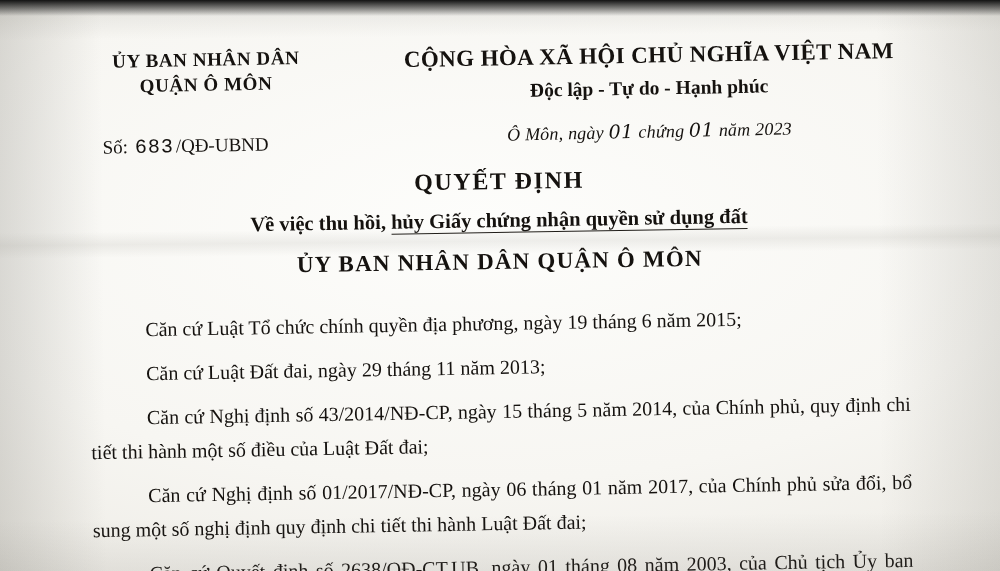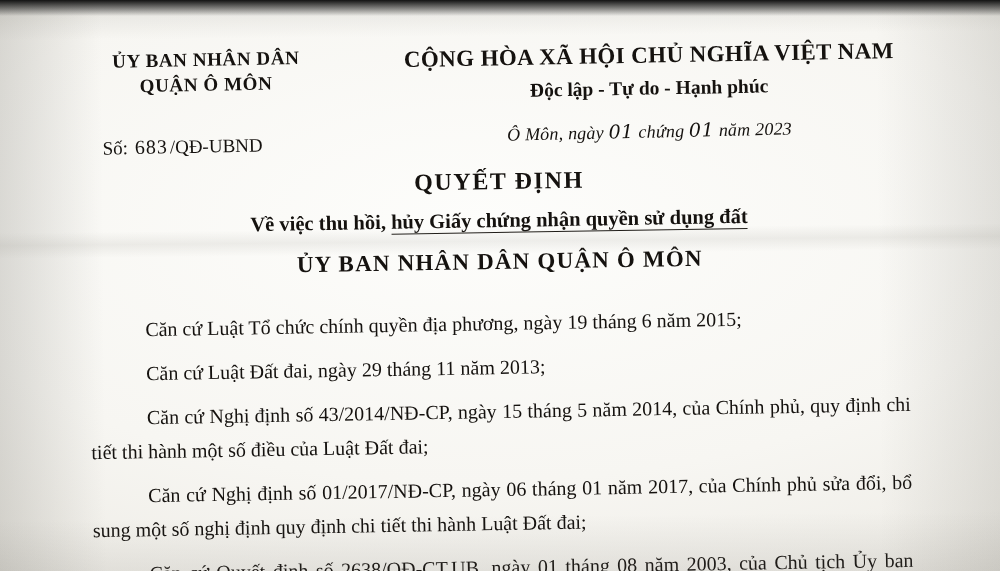--- a/index.html
+++ b/index.html
@@ -143,21 +143,21 @@
 
   .sohieu {
     position: absolute;
     left: 104px;
     top: 132px;
     font-size: 19px;
     transform: rotate(-0.6deg);
     white-space: nowrap;
   }
   .sohieu .num {
-    font-family: Liberation Serif, serif;
+    font-family: Liberation Mono, monospace;
     font-size: 20px;
     letter-spacing: 1px;
     padding: 0 2px;
     text-align: center;
   }
 
   .title-block {
     position: absolute;
     top: 168px;
     left: 0;

